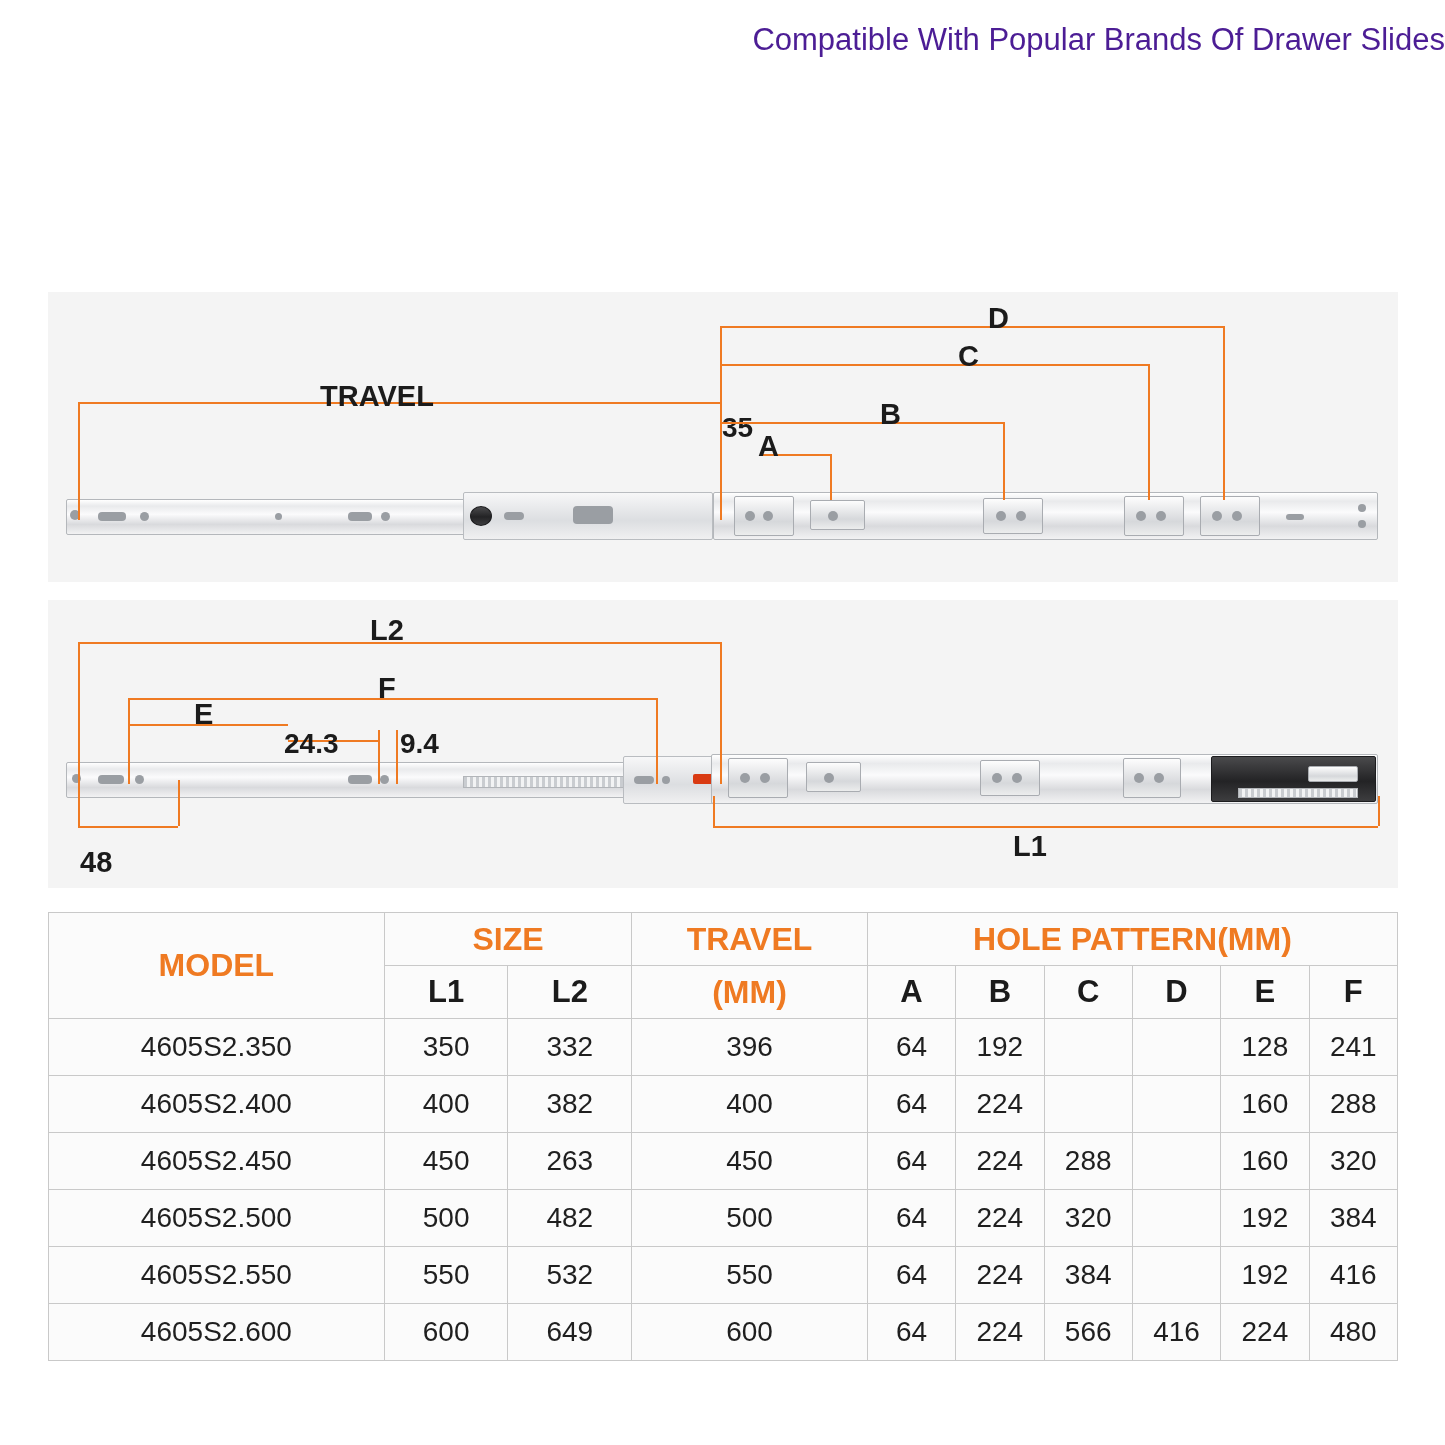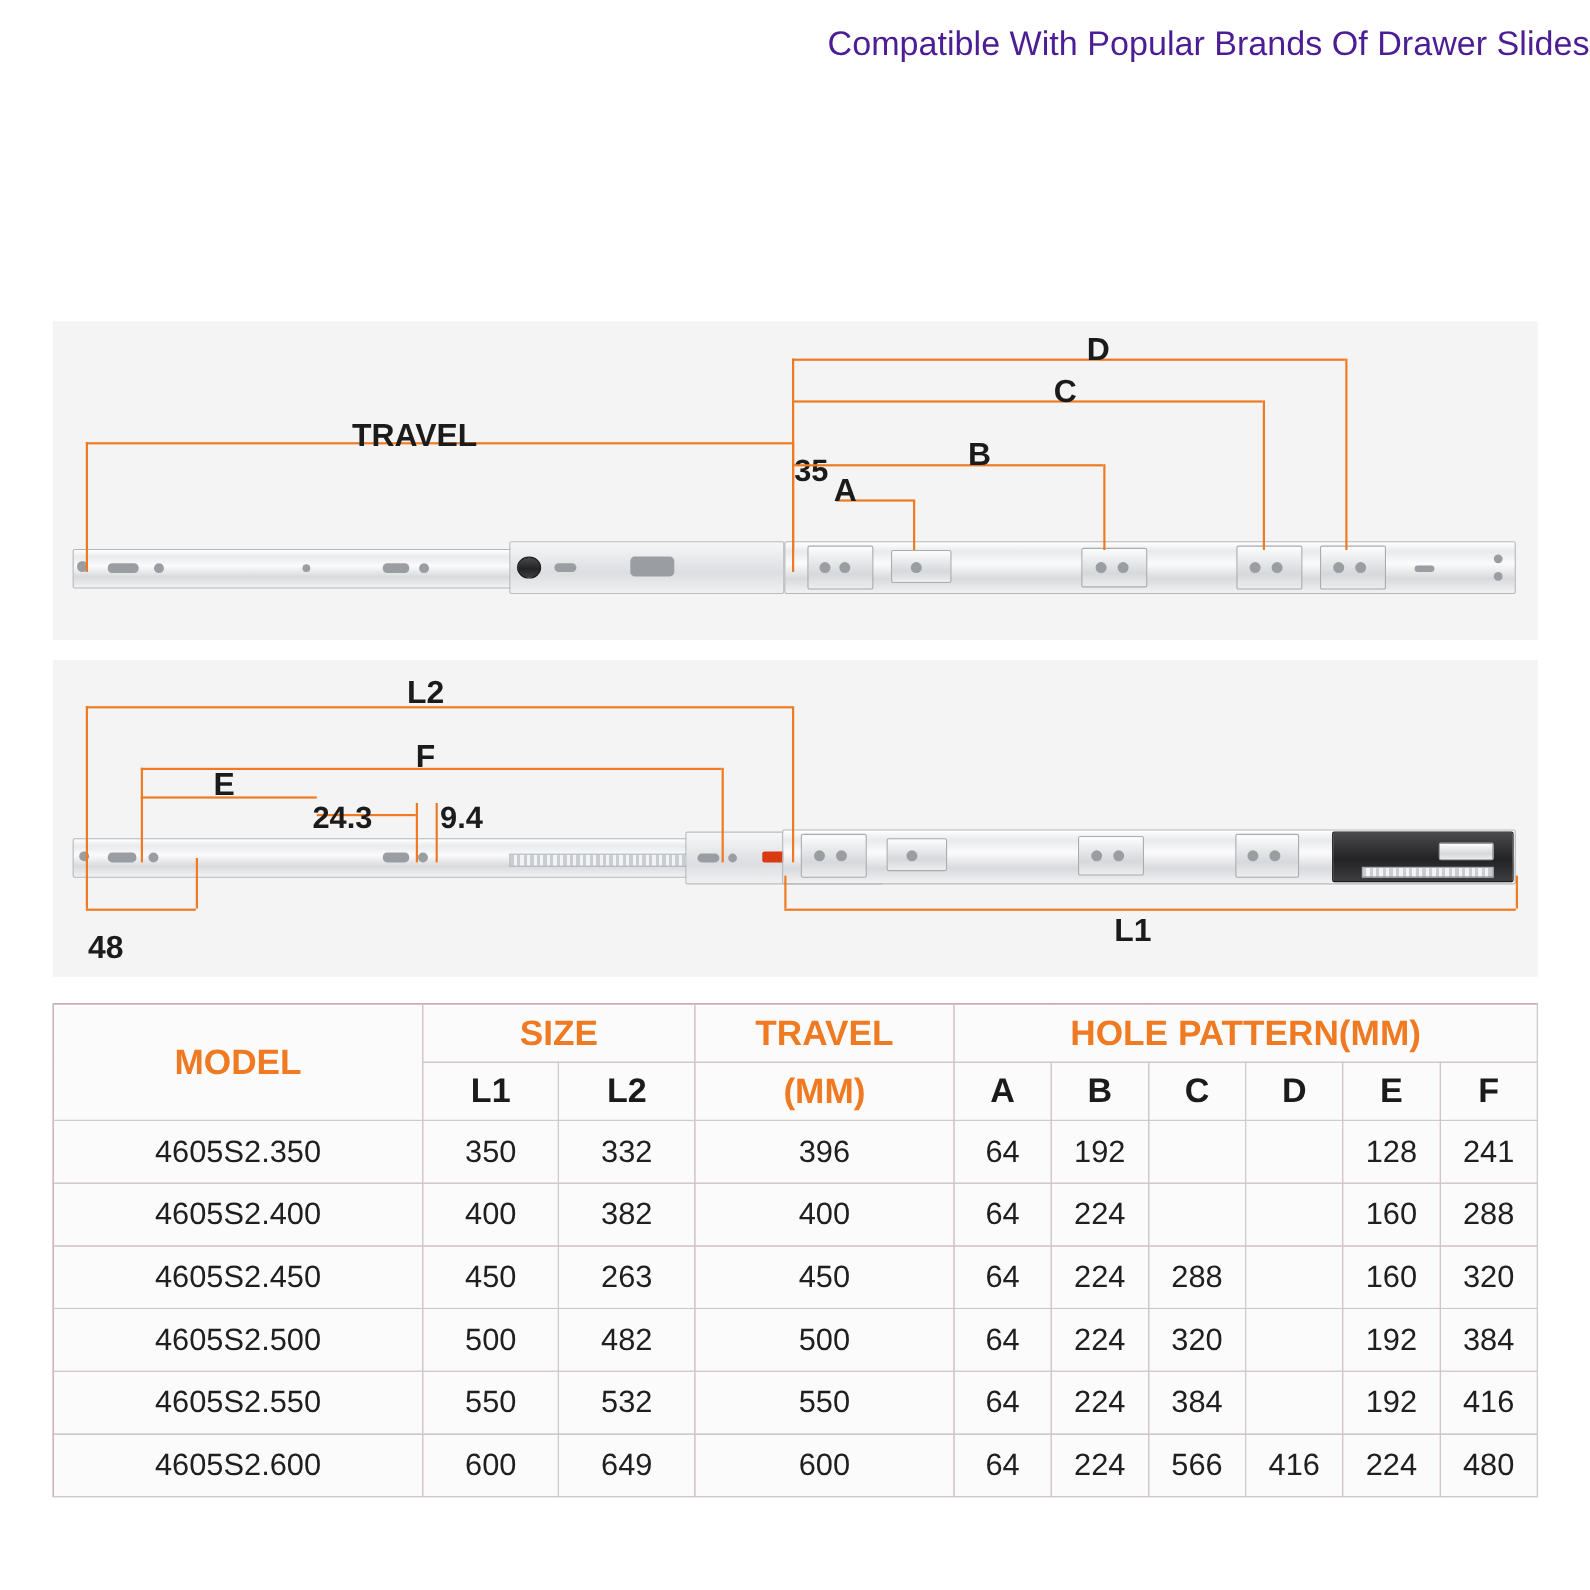--- a/index.html
+++ b/index.html
@@ -96,21 +96,21 @@
     border-radius: 2px;
   }
   .ballrace {
     position: absolute;
     background: repeating-linear-gradient(to right,#c9ccd0 0 3px,#f2f3f4 3px 6px);
     border: 1px solid #b2b5b9;
   }
 
   
   .table-wrap { position: absolute; left: 48px; top: 890px; width: 1350px; }
-  table { border-collapse: collapse; width: 100%; background: #be185d; }
+  table { border-collapse: collapse; width: 100%; background: #7dd3fc; }
   td, th {
     border: 1px solid #c9c9c9;
     text-align: center;
     font-size: 27px;
     font-weight: normal;
     color: #1f1f1f;
     padding: 0;
     height: 53px;
     background: #fbfbfb;
   }

